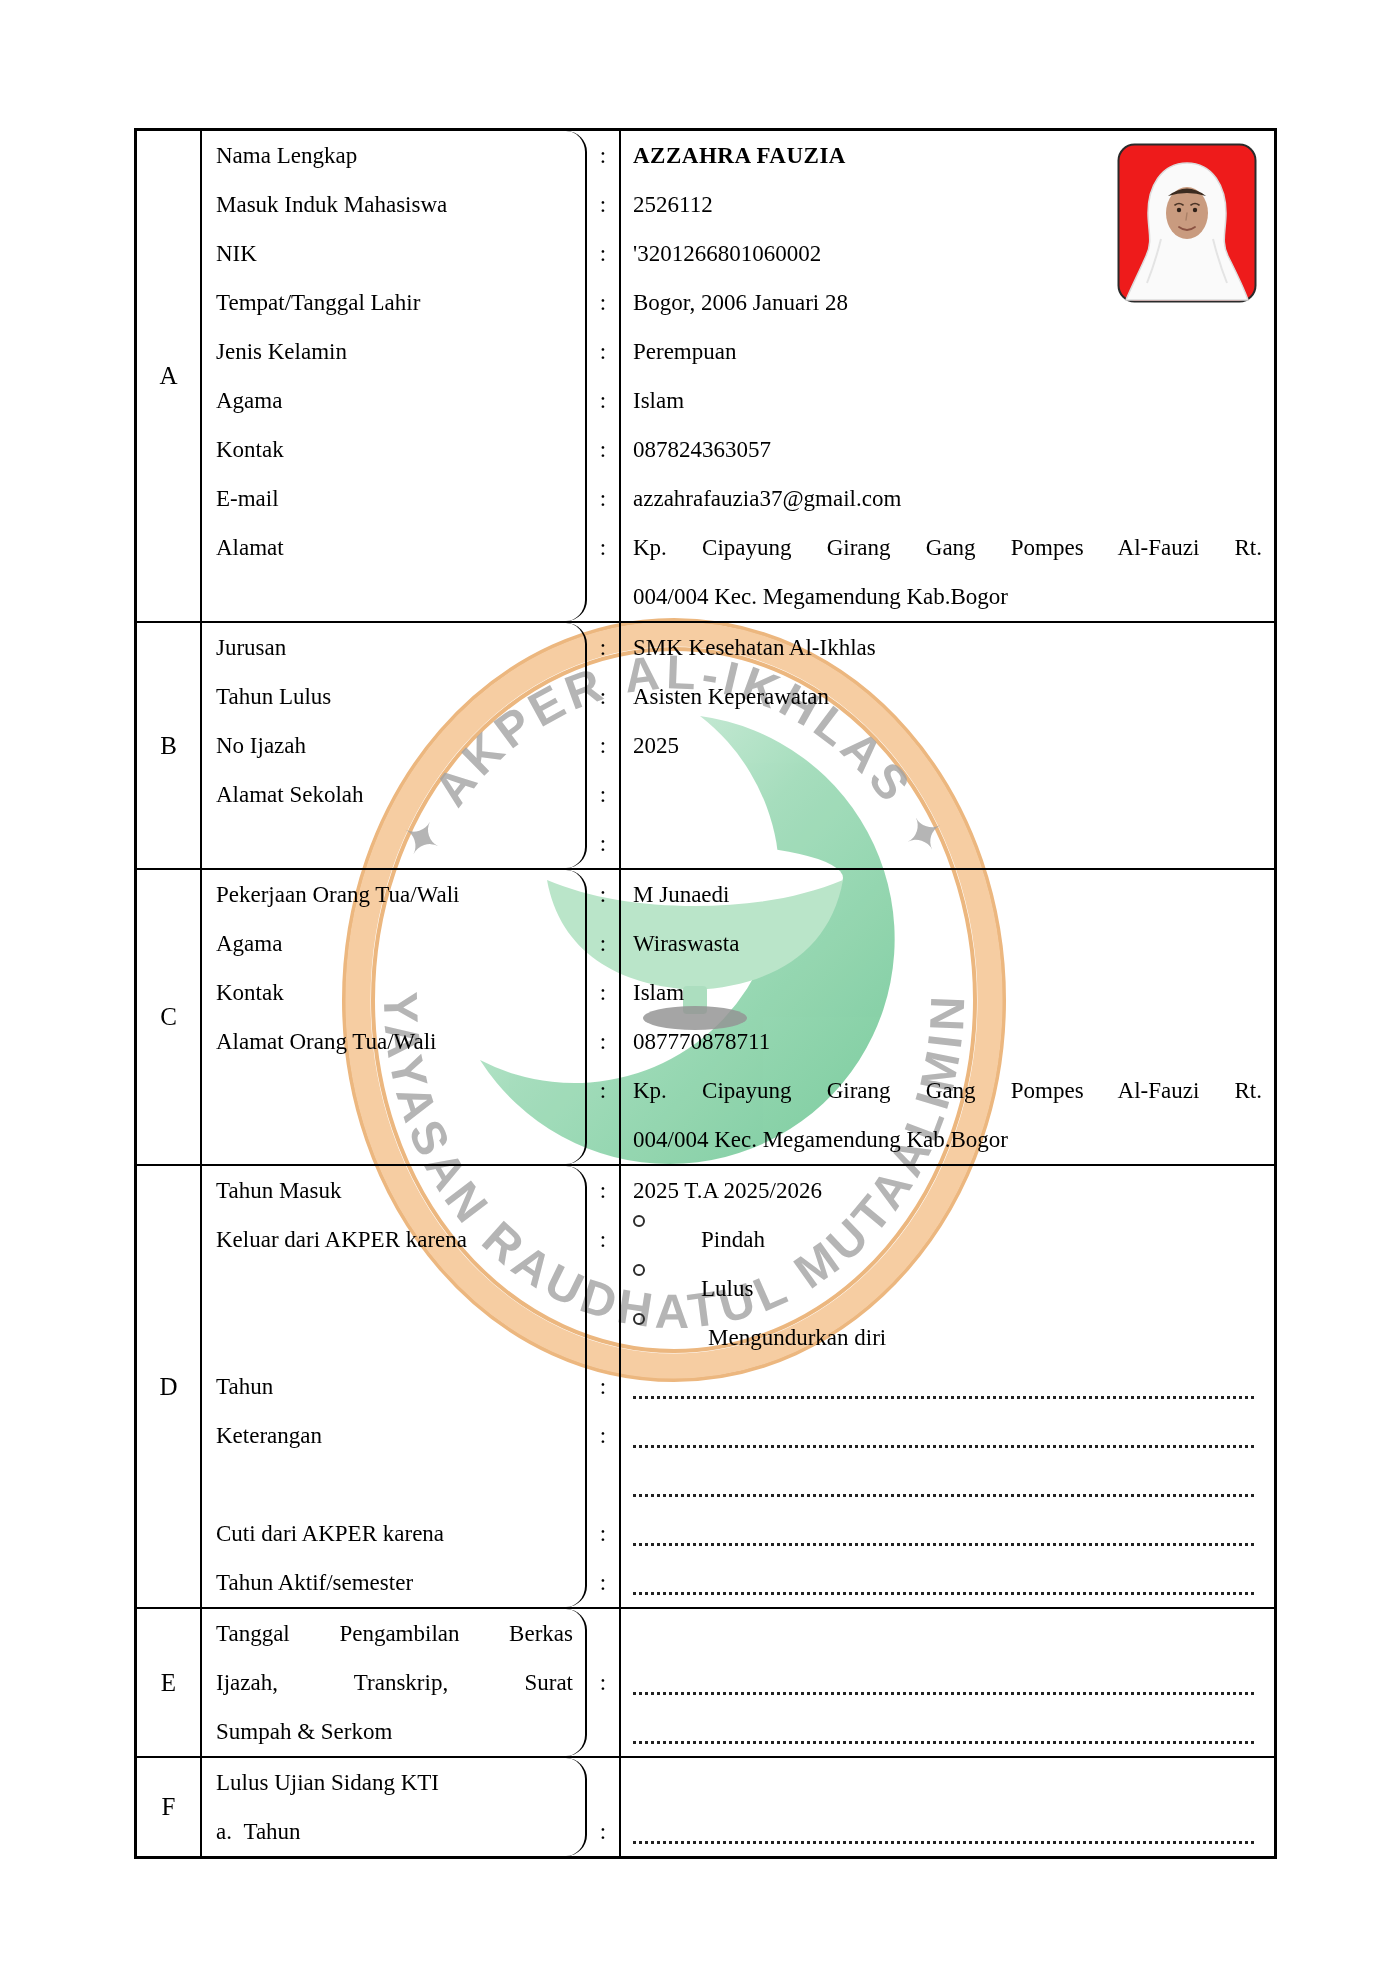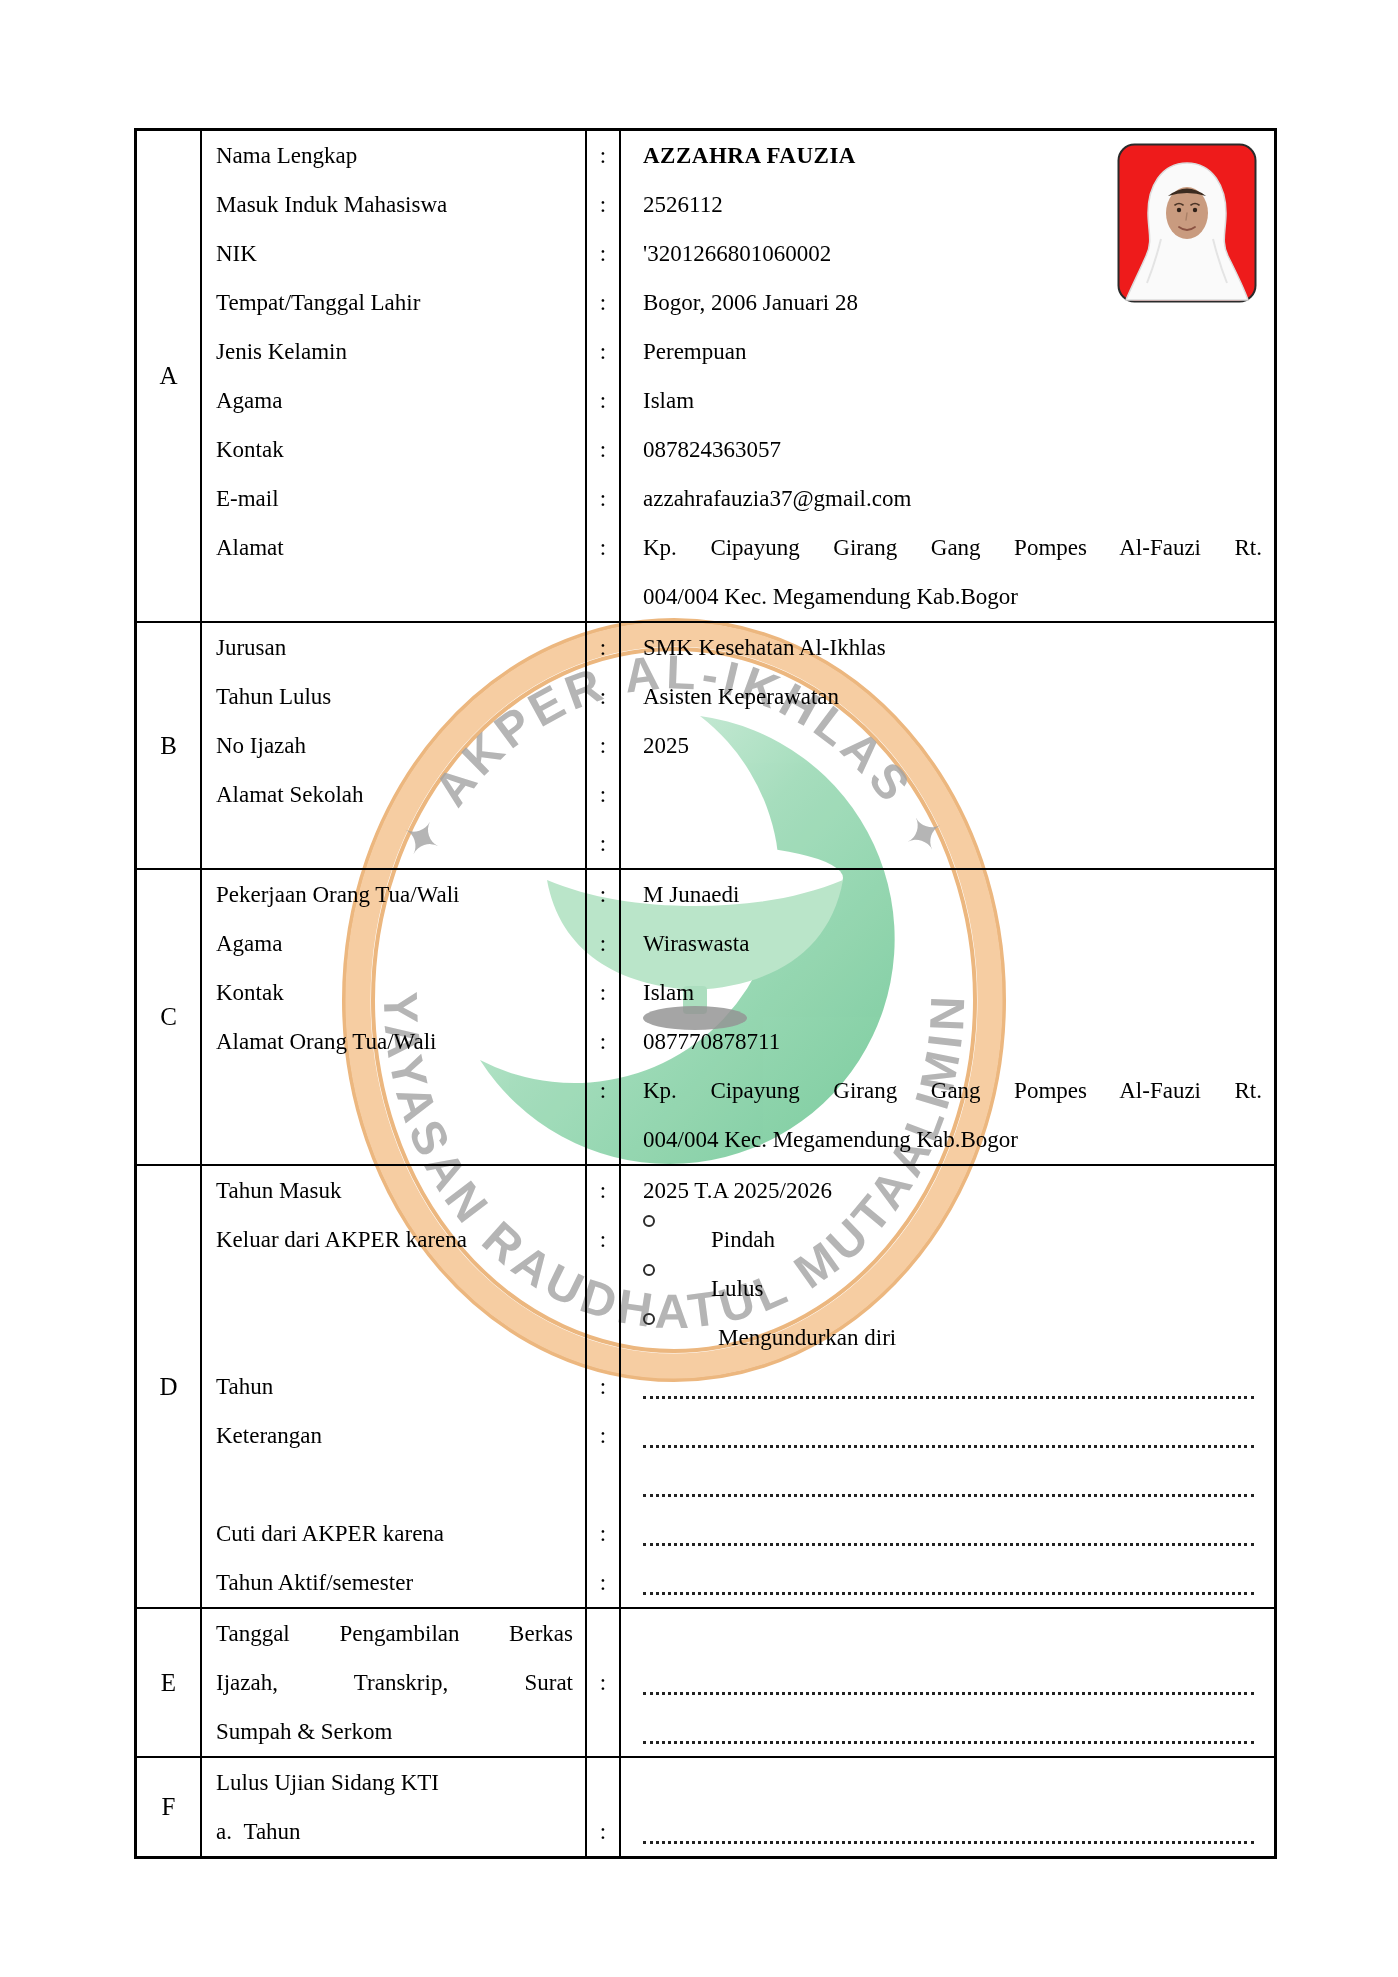--- a/index.html
+++ b/index.html
@@ -22,23 +22,23 @@
   }
   .section { display:flex; border-bottom:2px solid #000; box-sizing:border-box; }
   .section.last { border-bottom:none; }
   .sec-A{height:492px}.sec-B{height:247px}.sec-C{height:296px}
   .sec-D{height:443px}.sec-E{height:149px}.sec-F{height:98px}
   .col { box-sizing:border-box; height:100%; }
   .col-letter {
     width:65px; border-right:2px solid #000; flex:0 0 65px;
     display:flex; align-items:center; justify-content:center; font-size:25px;
   }
-  .col-labels { width:385px; flex:0 0 385px; border-right:2px solid #000; padding:0 12px 0 14px; }
+  .col-labels { width:385px; flex:0 0 385px; border-right:2px solid #000; padding:0 12px 0 14px;border-radius:21px; }
   .col-colons { width:34px; flex:0 0 34px; border-right:2px solid #000; text-align:center; }
-  .col-values { flex:1 1 auto; padding:0 12px 0 22px; min-width:0; }
+  .col-values { flex:1 1 auto; padding:0 12px 0 12px; min-width:0; }
   .ln { height:49px; line-height:49px; font-size:23px; white-space:nowrap; }
   .ln.wrapok { white-space:normal; }
   .ln.jlast { white-space:normal; text-align:justify; text-align-last:justify; }
   .ln.bold { font-weight:bold; letter-spacing:.5px; }
   .ln.dots { position:relative; }
   .ln.dots::after {
     content:""; position:absolute; left:0; right:8px; top:34px;
     border-top:3px dotted #222;
   }
   .ln.opt { display:flex; align-items:flex-start;gap:39px; }

